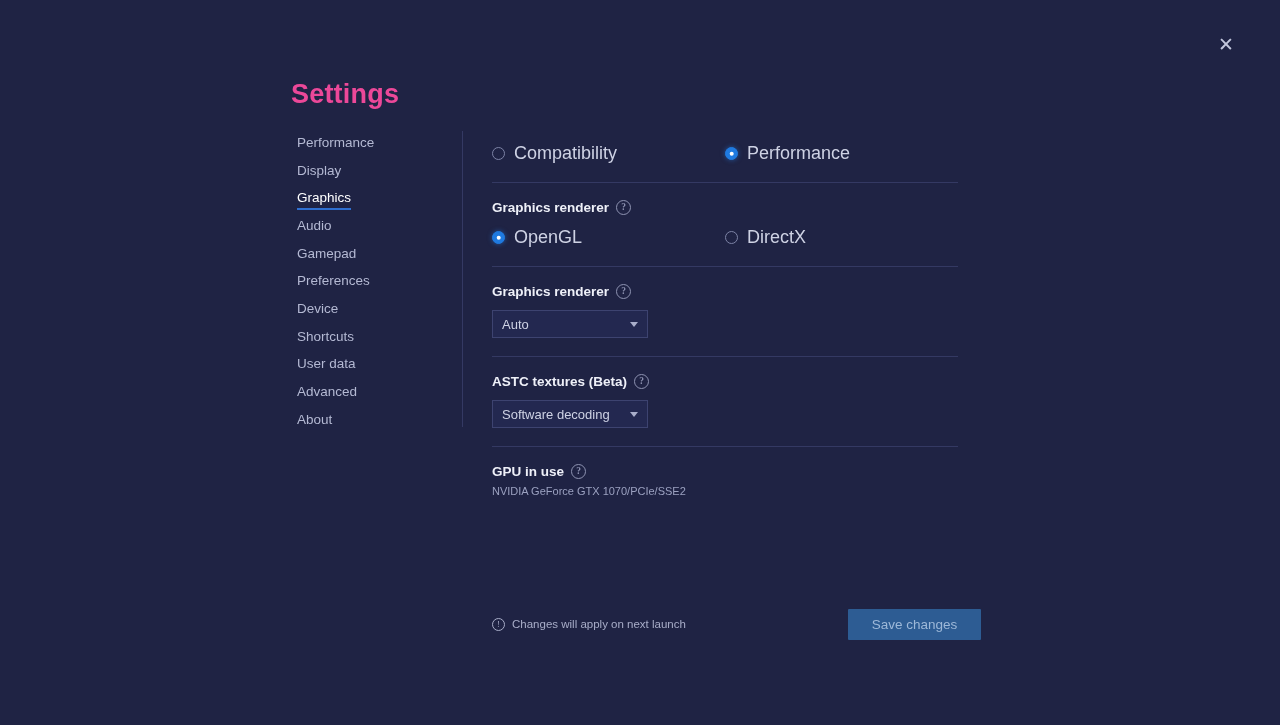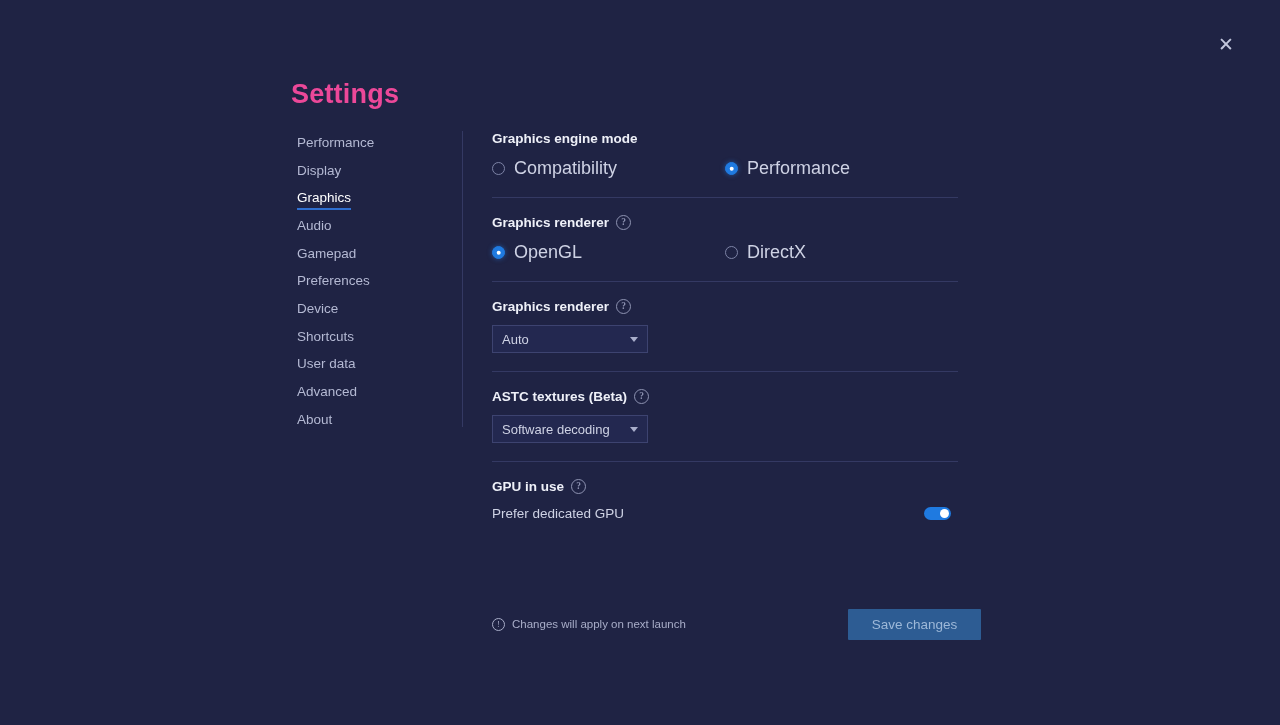--- a/index.html
+++ b/index.html
@@ -298,23 +298,20 @@
     </div>
   <div class="nav-item">
       <span class="nav-label">About</span>
     </div>
 </div>
 
 <div id="vdivider"></div>
 
 <div id="content">
 
-  <div class="section-head">
-    <span>Graphics engine mode</span>
-  </div>
   <div class="radio-row">
     <div class="radio-opt">
       <span class="radio-mark"></span>
       <span>Compatibility</span>
     </div>
     <div class="radio-opt checked">
       <span class="radio-mark"></span>
       <span>Performance</span>
     </div>
   </div>
@@ -353,26 +350,21 @@
   <div class="select-box">
     <span class="select-value">Software decoding</span>
     <span class="caret"></span>
   </div>
   <div class="divider" style="margin-top:18px;"></div>
 
   <div class="section-head" style="margin-top:17px;">
     <span>GPU in use</span>
     <span class="help-icon">?</span>
   </div>
-  <div class="toggle-row">
-    <span class="toggle-label">Prefer dedicated GPU</span>
-    <span class="toggle">
-      <span class="knob"></span>
-    </span>
-  </div>
+  <div class="gpu-sub">NVIDIA GeForce GTX 1070/PCIe/SSE2</div>
 </div>
 
 <div id="footer">
   <div id="status-note">
     <span class="info-icon">!</span>
     <span>Changes will apply on next launch</span>
   </div>
   <button id="save-btn">Save changes</button>
 </div>
 

